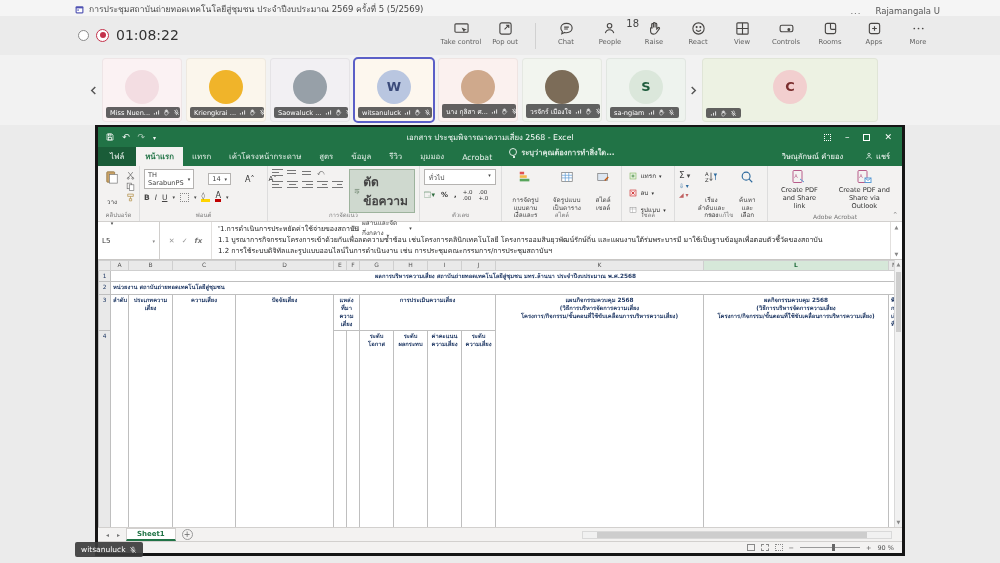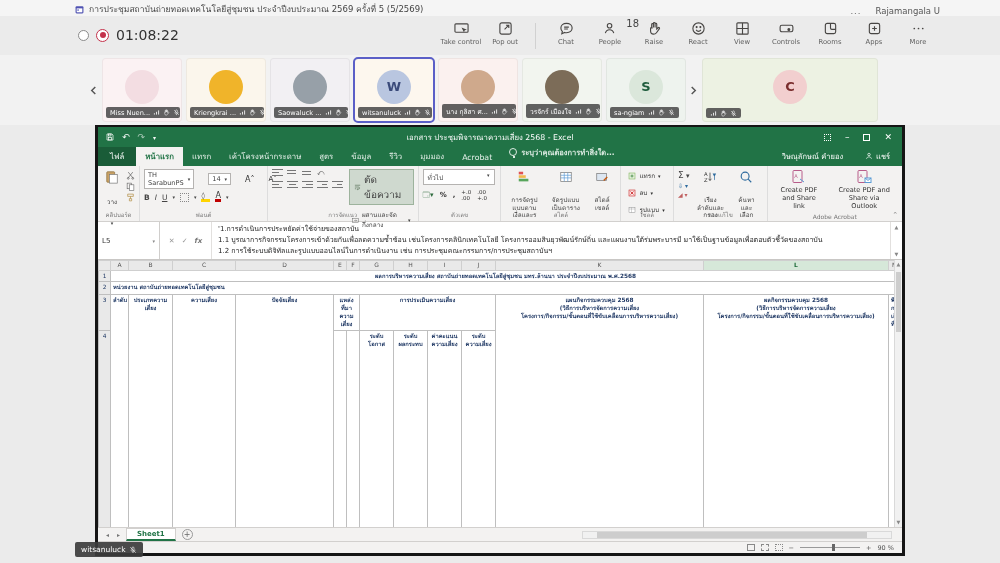--- a/index.html
+++ b/index.html
@@ -78,21 +78,21 @@
   .rgroup { position:relative; border-right:1px solid #ddd; padding:3px 4px 10px; display:flex; gap:4px; align-items:flex-start; }
   .glabel { position:absolute; bottom:1px; left:0; right:0; text-align:center; font-size:6px; color:#777; }
   .bigbtn { display:flex; flex-direction:column; align-items:center; gap:13px; padding:1px 3px; }
   .bigbtn .ic { width:14px; height:14px; }
   .fontrow { display:flex; flex-direction:column; gap:3px; }
   .fbox { border:1px solid #b5b3b1; background:#fff; padding:1px 3px; font-size:6.6px; display:inline-flex; align-items:center; gap:4px; }
   .fmt { display:flex; gap:5px; align-items:center; font-size:7.5px; }
   .fmt b { font-weight:bold; } .fmt i { font-style:italic; } .fmt u { text-decoration:underline; }
   .al { display:inline-block; width:11px; height:8px; position:relative; }
   .al i { position:absolute; left:0; height:1px; background:#777; }
-  .wrapbtn { background:#cfd9cf; border:1px solid #9db39d; padding:2px 4px; font-size:10px; display:flex; gap:3px; align-items:center; }
+  .wrapbtn { background:#cfd9cf; border:1px solid #9db39d; padding:2px 4px; font-size:12px; display:flex; gap:3px; align-items:center;font-weight:bold; }
   .softbtn { padding:2px 3px; font-size:6.4px; display:flex; gap:3px; align-items:center; }
   .numbox { border:1px solid #b5b3b1; background:#fff; padding:1.5px 4px; font-size:6.6px; width:72px; display:flex; justify-content:space-between; }
   .sigma { font-size:9px; color:#444; }
   .acro { display:flex; flex-direction:column; align-items:center; gap:1px; padding:0 6px; text-align:center; font-size:6.6px; color:#333; }
   .collapse { position:absolute; right:4px; bottom:2px; color:#888; font-size:7px; }
 
   
   .fbar { height:38px; background:#fff; border-bottom:1px solid #c9c7c5; display:flex; flex:none; font-size:7px; }
   .namebox { width:62px; border-right:1px solid #d0cecc; display:flex; align-items:center; padding:0 4px; justify-content:space-between; color:#333; flex:none; }
   .fx-btns { width:52px; display:flex; align-items:center; gap:7px; justify-content:center; color:#999; border-right:1px solid #e2e0de; flex:none; }

